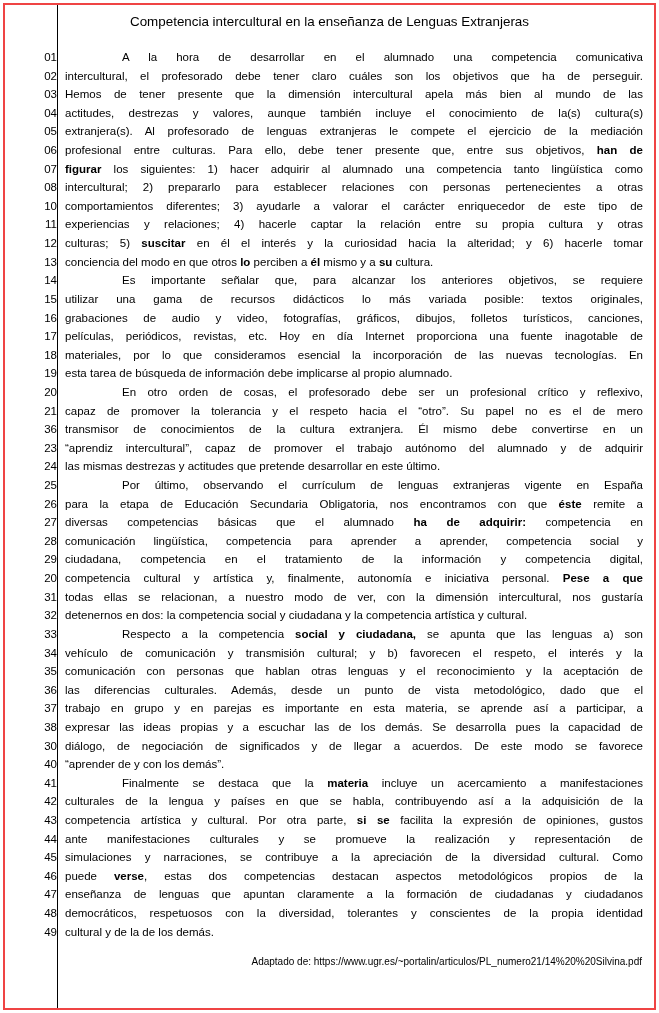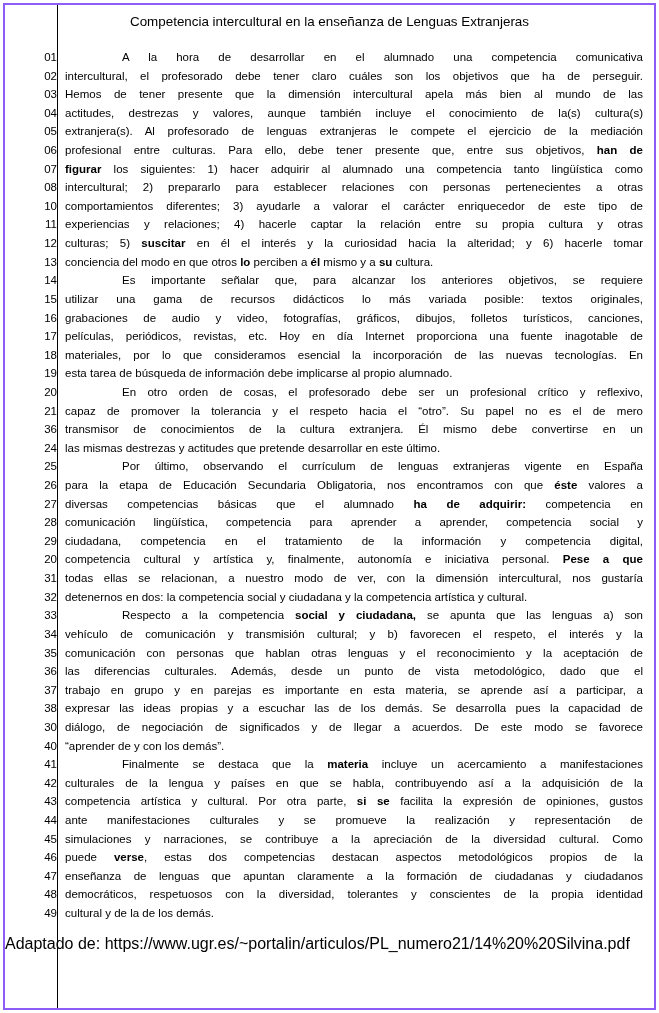--- a/index.html
+++ b/index.html
@@ -5,21 +5,21 @@
   html, body {
     margin: 0; padding: 0;
     width: 659px; height: 1013px;
     background: #ffffff;
     font-family: "Liberation Sans", sans-serif;
     color: #000000;
   }
   .page {
     position: absolute;
     left: 3px; top: 3px; right: 3px; bottom: 3px;
-    border: 2px solid #8b5cf6;
+    border: 2px solid #ef4444;
     overflow: hidden;
   }
   .vline {
     position: absolute;
     left: 52px; top: 0; bottom: 0;
     width: 1px;
     background: #000000;
   }
   .title {
     height: 43px;
@@ -45,23 +45,23 @@
     padding: 0 11px 0 8px;
     text-align: justify;
     text-align-last: justify;
     overflow: hidden;
   }
   .row.end .txt { text-align-last: left; }
   .row.indent .txt { text-indent: 45px; margin-left: 12px; }
   .txt b { font-weight: bold; }
   .footer {
     margin-top: 14px;
-    font-size: 16px;
+    font-size: 10px;
     line-height: 14px;
-    text-align: left;
+    text-align: right;
     padding-right: 12px;
   }
 </style>
 </head>
 <body>
 
 <div class="page">
   <div class="vline"></div>
   <div class="title">Competencia intercultural en la enseñanza de Lenguas Extranjeras</div>
   <div class="lines">
@@ -142,31 +142,35 @@
         <div class="txt"><span>En otro orden de cosas, el profesorado debe ser un profesional crítico y reflexivo,</span></div>
       </div>
       <div class="row">
         <div class="num">21</div>
         <div class="txt"><span>capaz de promover la tolerancia y el respeto hacia el “otro”. Su papel no es el de mero</span></div>
       </div>
       <div class="row">
         <div class="num">36</div>
         <div class="txt"><span>transmisor de conocimientos de la cultura extranjera. Él mismo debe convertirse en un</span></div>
       </div>
+      <div class="row">
+        <div class="num">23</div>
+        <div class="txt"><span>“aprendiz intercultural”, capaz de promover el trabajo autónomo del alumnado y de adquirir</span></div>
+      </div>
       <div class="row end">
         <div class="num">24</div>
         <div class="txt"><span>las mismas destrezas y actitudes que pretende desarrollar en este último.</span></div>
       </div>
       <div class="row indent">
         <div class="num">25</div>
         <div class="txt"><span>Por último, observando el currículum de lenguas extranjeras vigente en España</span></div>
       </div>
       <div class="row">
         <div class="num">26</div>
-        <div class="txt"><span>para la etapa de Educación Secundaria Obligatoria, nos encontramos con que </span><b>éste</b><span> valores a</span></div>
+        <div class="txt"><span>para la etapa de Educación Secundaria Obligatoria, nos encontramos con que </span><b>éste</b><span> remite a</span></div>
       </div>
       <div class="row">
         <div class="num">27</div>
         <div class="txt"><span>diversas competencias básicas que el alumnado </span><b>ha de adquirir:</b><span> competencia en</span></div>
       </div>
       <div class="row">
         <div class="num">28</div>
         <div class="txt"><span>comunicación lingüística, competencia para aprender a aprender, competencia social y</span></div>
       </div>
       <div class="row">

